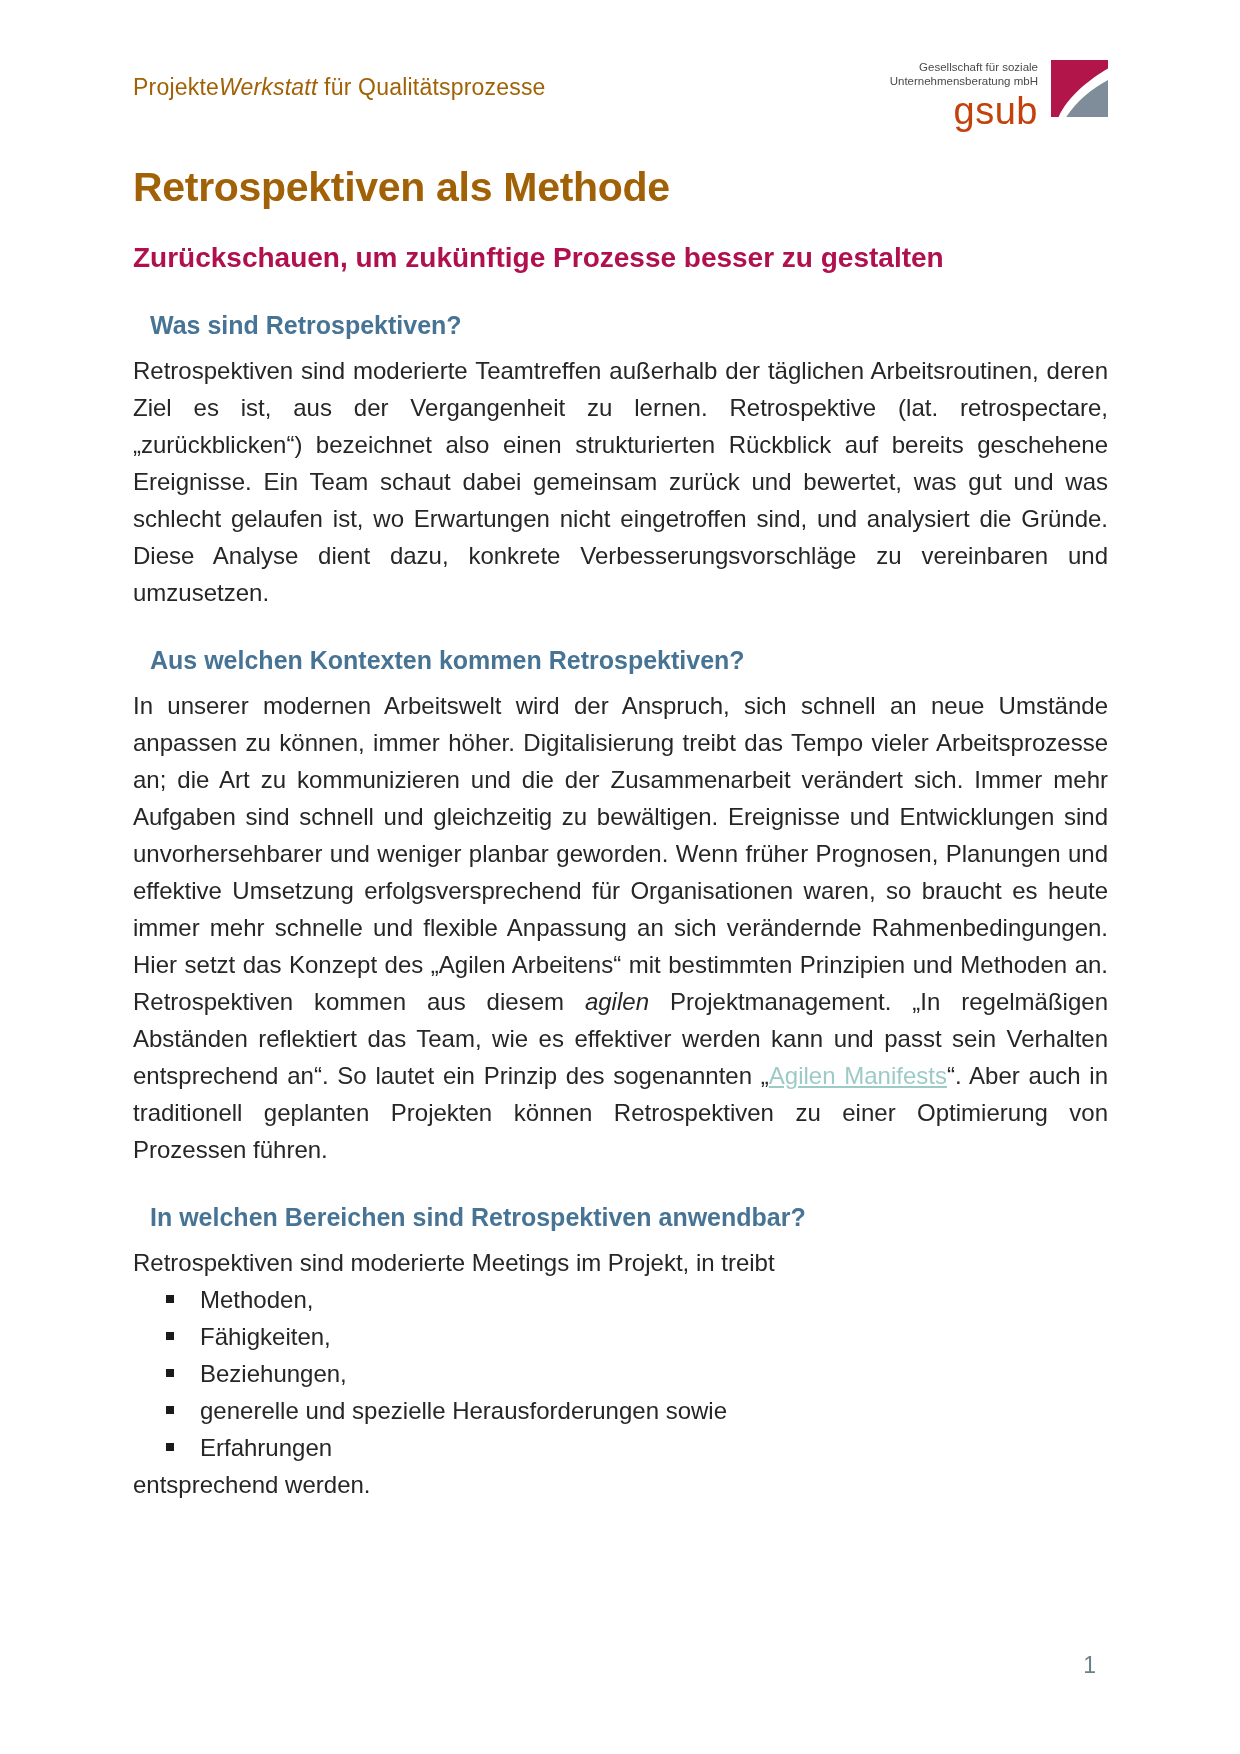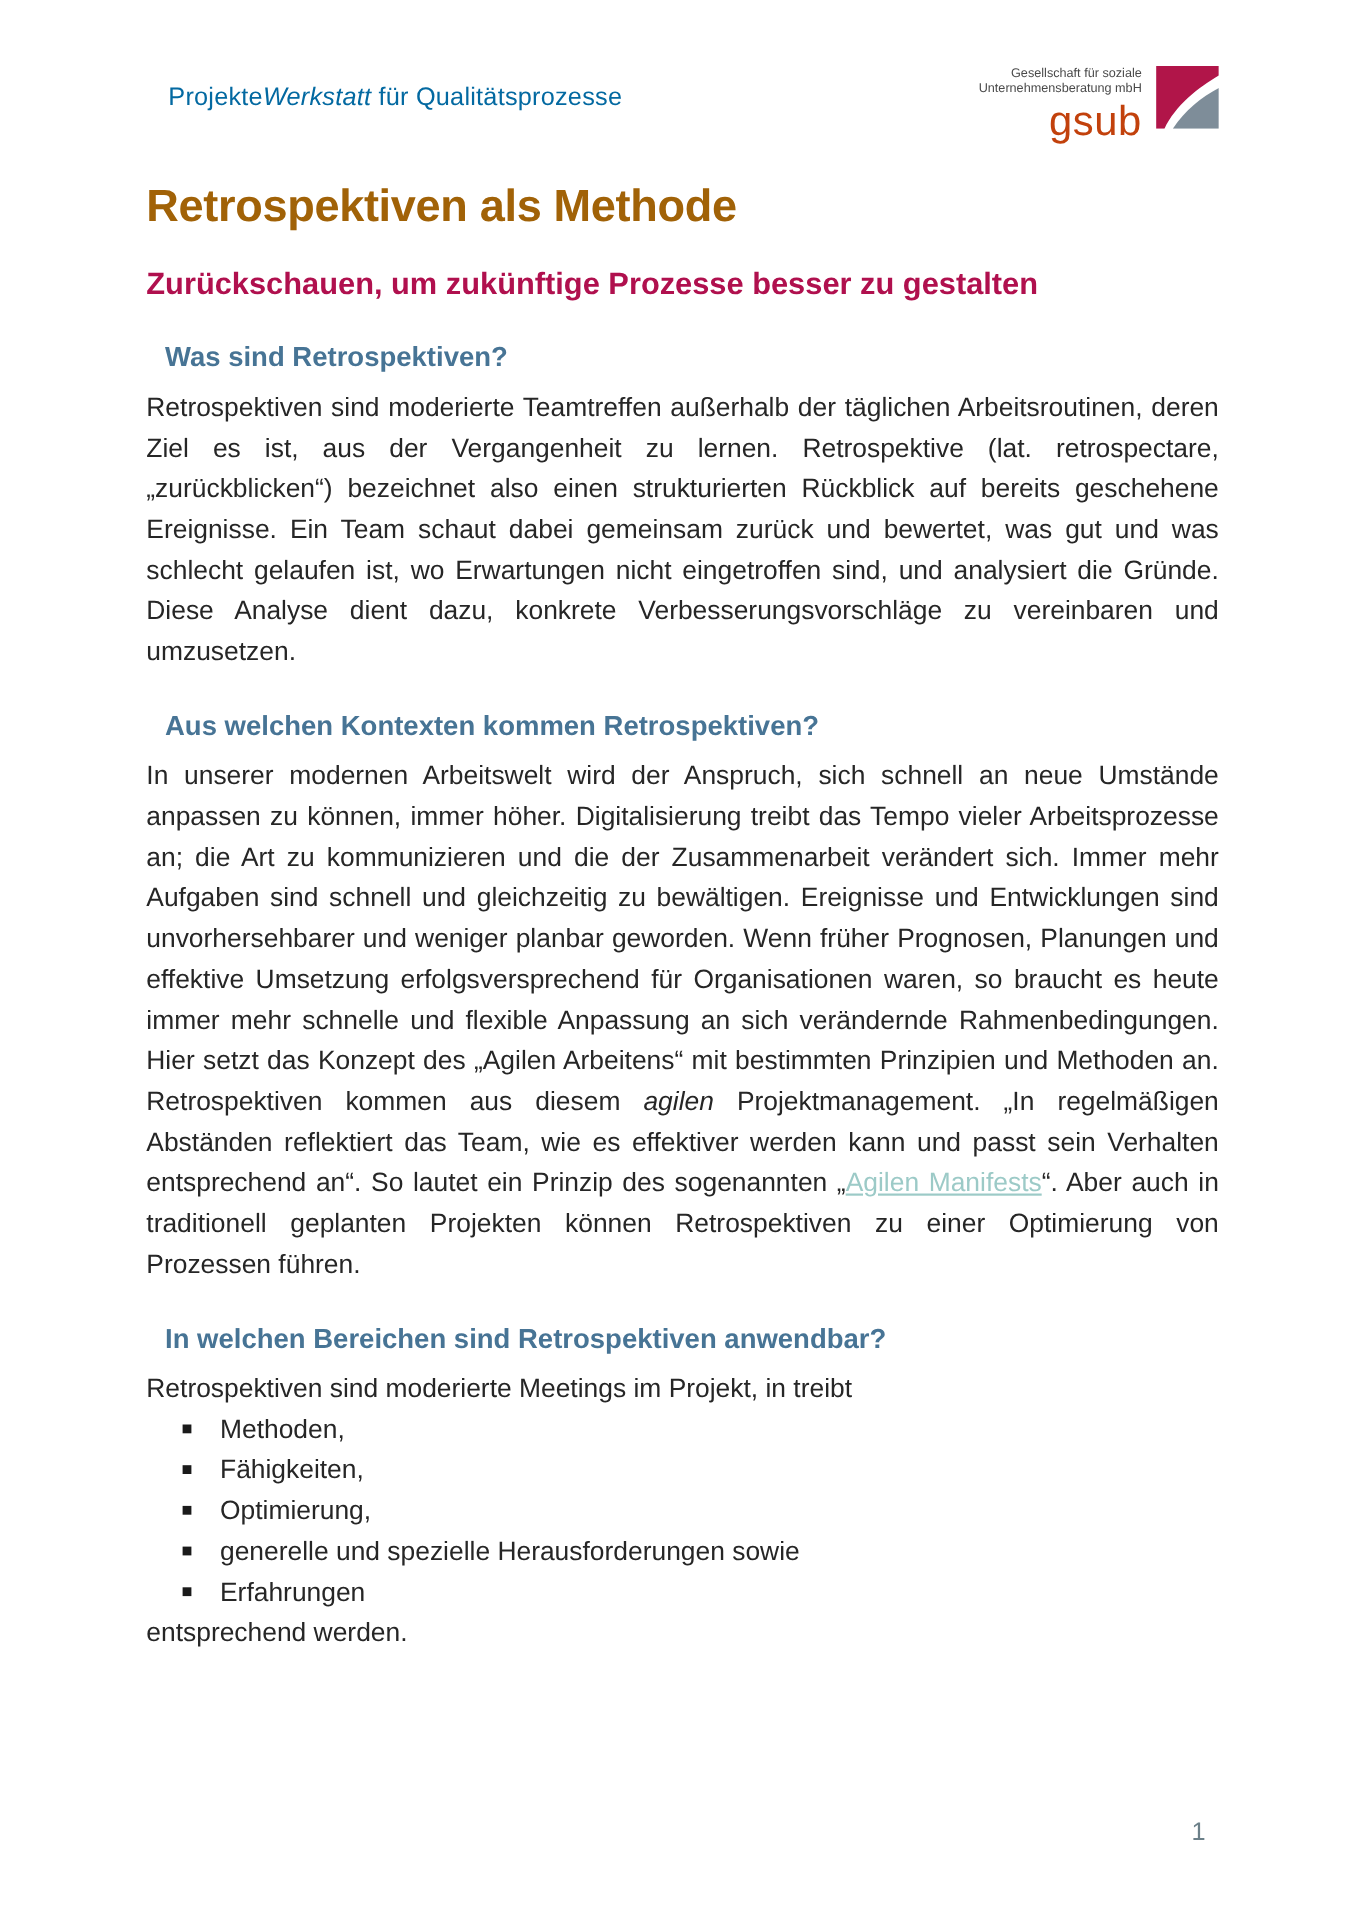--- a/index.html
+++ b/index.html
@@ -16,24 +16,23 @@
   }
 
   
   .header {
     display: flex;
     justify-content: space-between;
     align-items: flex-start;
   }
   .brand {
     font-size: 23px;
-    color: #0369a1;
+    color: #a16207;
     padding-top: 14px;
     letter-spacing: 0.2px;
-    margin-left: 20px;
   }
   .brand .it { font-style: italic; }
   .logo { display: flex; gap: 13px; align-items: flex-start; }
   .logo-textcol { text-align: right; }
   .logo-small {
     font-size: 11.5px;
     line-height: 14px;
     color: #4a4a4a;
   }
   .logo-name {
@@ -161,21 +160,21 @@
   <p class="body">Retrospektiven sind moderierte Teamtreffen außerhalb der täglichen Arbeitsroutinen, deren Ziel es ist, aus der Vergangenheit zu lernen. Retrospektive (lat. retrospectare, „zurückblicken“) bezeichnet also einen strukturierten Rückblick auf bereits geschehene Ereignisse. Ein Team schaut dabei gemeinsam zurück und bewertet, was gut und was schlecht gelaufen ist, wo Erwartungen nicht eingetroffen sind, und analysiert die Gründe. Diese Analyse dient dazu, konkrete Verbesserungsvorschläge zu vereinbaren und umzusetzen.</p>
 
   <h3 class="section-heading">Aus welchen Kontexten kommen Retrospektiven?</h3>
   <p class="body"><span>In unserer modernen Arbeitswelt wird der Anspruch, sich schnell an neue Umstände anpassen zu können, immer höher. Digitalisierung treibt das Tempo vieler Arbeitsprozesse an; die Art zu kommunizieren und die der Zusammenarbeit verändert sich. Immer mehr Aufgaben sind schnell und gleichzeitig zu bewältigen. Ereignisse und Entwicklungen sind unvorhersehbarer und weniger planbar geworden. Wenn früher Prognosen, Planungen und effektive Umsetzung erfolgsversprechend für Organisationen waren, so braucht es heute immer mehr schnelle und flexible Anpassung an sich verändernde Rahmenbedingungen. Hier setzt das Konzept des „Agilen Arbeitens“ mit bestimmten Prinzipien und Methoden an. Retrospektiven kommen aus diesem </span><em>agilen</em><span> Projektmanagement. „In regelmäßigen Abständen reflektiert das Team, wie es effektiver werden kann und passt sein Verhalten entsprechend an“. So lautet ein Prinzip des sogenannten „</span><a href="#" class="doc-link">Agilen Manifests</a><span>“. Aber auch in traditionell geplanten Projekten können Retrospektiven zu einer Optimierung von Prozessen führen.</span></p>
 
   <h3 class="section-heading">In welchen Bereichen sind Retrospektiven anwendbar?</h3>
   <p class="list-intro">Retrospektiven sind moderierte Meetings im Projekt, in treibt</p>
   <ul class="bullet-list">
     <li><span class="sq"></span><span>Methoden,</span></li>
     <li><span class="sq"></span><span>Fähigkeiten,</span></li>
-    <li><span class="sq"></span><span>Optimierung,</span></li>
+    <li><span class="sq"></span><span>Beziehungen,</span></li>
     <li><span class="sq"></span><span>generelle und spezielle Herausforderungen sowie</span></li>
     <li><span class="sq"></span><span>Erfahrungen</span></li>
   </ul>
   <p class="list-outro">entsprechend werden.</p>
 
   <div class="footer">
     <span class="page-number">1</span>
   </div>
 
 </div>

